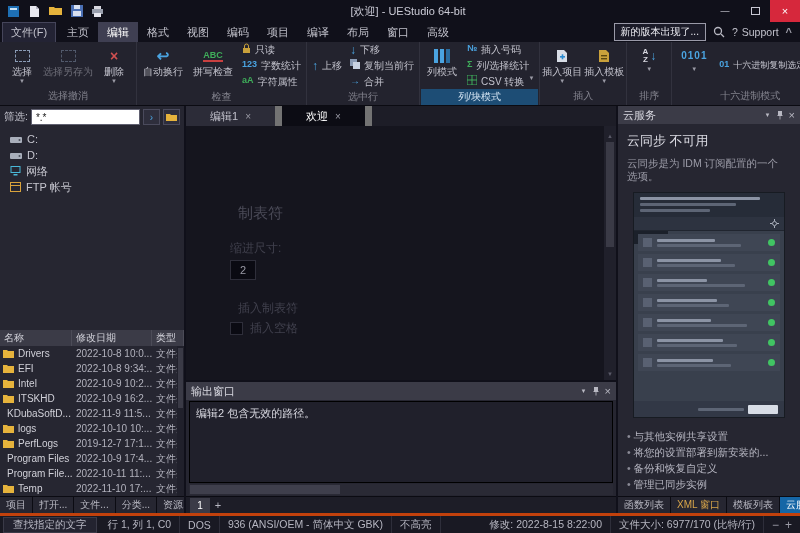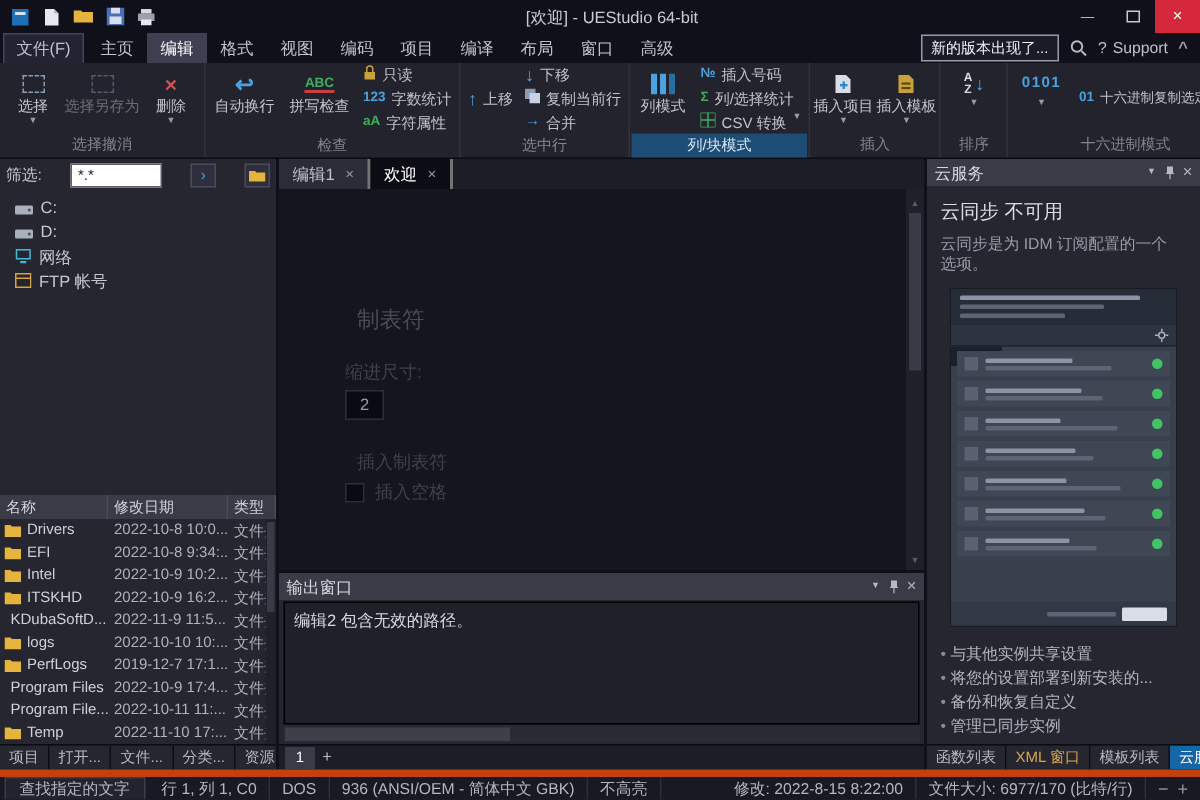--- a/index.html
+++ b/index.html
@@ -56,21 +56,21 @@
   .dashbox { width:15px; height:12px; border:1px dashed #8a9bb5; }
 
   
   .main { flex:1; display:flex; min-height:0; }
   .phead { height:18px; background:#3b3b47; display:flex; align-items:center; gap:5px; padding:0 5px; font-size:11px; color:#d8d8e0; flex:0 0 auto; }
   .phead .sp { flex:1; }
   .phico { color:#b8b8c2; display:flex; align-items:center; }
 
   
   .panel-l { width:186px; background:#262631; display:flex; flex-direction:column; border-right:2px solid #10101a; flex:0 0 auto; }
-  .filterrow { height:22px; display:flex; align-items:center; gap:19px; padding:2px 4px; flex:0 0 auto; }
+  .filterrow { height:22px; display:flex; align-items:center; gap:3px; padding:2px 4px; flex:0 0 auto; }
   .filterlabel { font-size:10.5px; color:#c2c2cc; }
   .filterinput { flex:1; height:16px; background:#ffffff; color:#222; font-size:10px; padding:0 4px; display:flex; align-items:center; border:1px solid #606070; }
   .fbtn { width:17px; height:16px; background:#2e2e3c; border:1px solid #4a4a5c; display:flex; align-items:center; justify-content:center; }
   .tree { flex:1; padding-top:3px; overflow:hidden; min-height:0; }
   .titem { height:16px; display:flex; align-items:center; gap:5px; padding-left:10px; font-size:11px; color:#c6c6cf; }
   .ftable { flex:0 0 auto; position:relative; }
   .fhead { height:16px; background:#3b3b47; display:flex; font-size:10px; color:#d2d2da; align-items:center; }
   .fh { padding:0 4px; border-right:1px solid #4c4c58; overflow:hidden; white-space:nowrap; height:100%; display:flex; align-items:center; }
   .col-name { width:72px; } .col-date { width:80px; } .col-type { flex:1; }
   .frow { height:15px; display:flex; align-items:center; font-size:10px; }
@@ -79,21 +79,21 @@
   .fc.col-date { color:#b2b2bd; }
   .fc.col-type { color:#b2b2bd; }
   .lscroll { position:absolute; right:0; top:16px; bottom:0; width:7px; background:#20202b; }
   .lthumb { position:absolute; top:2px; left:1px; width:5px; height:60px; background:#3a3a46; }
   .ptabs { height:17px; background:#1d1d27; border-top:1px solid #0b0b12; display:flex; flex:0 0 auto; overflow:hidden; }
   .ptab { padding:2px 6px; font-size:10px; color:#b8b8c2; border-right:1px solid #0b0b12; background:#262631; white-space:nowrap; display:flex; align-items:center; }
 
   
   .center { flex:1; display:flex; flex-direction:column; min-width:0; background:#15151e; }
   .etabs { height:20px; background:#1d1d27; display:flex; flex:0 0 auto; }
-  .etab { height:20px; padding:0 9px; display:flex; align-items:center; gap:7px; font-size:11px; background:#2c2c38; color:#c2c2cc; border-right:2px solid #737373; }
+  .etab { height:20px; padding:0 24px; display:flex; align-items:center; gap:7px; font-size:11px; background:#2c2c38; color:#c2c2cc; border-right:7px solid #737373; }
   .etab.active { background:#0c0c14; color:#ffffff; }
   .etab .x { font-size:10px; color:#9a9aa5; }
   .editor { flex:1; position:relative; min-height:0;text-align:center; }
   .dim-h { position:absolute; left:52px; top:78px; font-size:15px; color:#4a4a57; }
   .dim-t1 { position:absolute; left:44px; top:114px; font-size:12px; color:#40404d; }
   .dim-box { position:absolute; left:44px; top:134px; width:26px; height:20px; background:#0a0a12; border:1px solid #2e2e3a; color:#9a9aa6; display:flex; align-items:center; justify-content:center; font-size:11px; }
   .dim-t2 { position:absolute; left:52px; top:174px; font-size:12px; color:#40404d; }
   .dim-chk { position:absolute; left:44px; top:194px; display:flex; align-items:center; gap:7px; font-size:12px; color:#40404d; }
   .chkbox { width:13px; height:13px; background:#0a0a12; border:1px solid #2e2e3a; }
   .vscroll { position:absolute; right:0; top:0; bottom:0; width:12px; background:#20202b; display:flex; flex-direction:column; align-items:center; color:#5a5a68; }
@@ -128,21 +128,21 @@
   .ctxt { display:flex; flex-direction:column; gap:2px; flex:1; }
   .cdot { width:7px; height:7px; border-radius:50%; background:#41c463; flex:0 0 auto; }
   .card-foot { height:16px; display:flex; align-items:center; justify-content:flex-end; gap:4px; padding:0 6px; background:#323846; }
   .cbtnbar { width:30px; height:9px; background:#d8dde6; border-radius:1px; }
   .bullets { color:#b6b6c1; font-size:10.5px; line-height:16px; }
   .bullet::before { content:"• "; color:#8a8a96; }
   .rtab.warn { color:#d9a64a; }
   .rtab.active { background:#1566a6; color:#ffffff; }
 
   
-  .statusbar { height:20px; background:#191923; border-top:5px solid #c2410c; display:flex; align-items:center; font-size:10.5px; color:#b6b6c1; flex:0 0 auto; overflow:hidden; }
+  .statusbar { height:20px; background:#191923; border-top:3px solid #c2410c; display:flex; align-items:center; font-size:10.5px; color:#b6b6c1; flex:0 0 auto; overflow:hidden; }
   .sseg { padding:0 8px; border-right:1px solid #2e2e3a; height:100%; display:flex; align-items:center; white-space:nowrap; }
   .sfind { background:#232330; border:1px solid #3a3a48; margin:0 3px; height:16px; padding:0 9px; }
   .sspacer { flex:1; border:none; }
   .szoom { gap:6px; border-right:none; color:#9a9aa5; }
   .szoom span { font-size:12px; }
 </style>
 </head>
 <body>
 
 <div class="titlebar">

